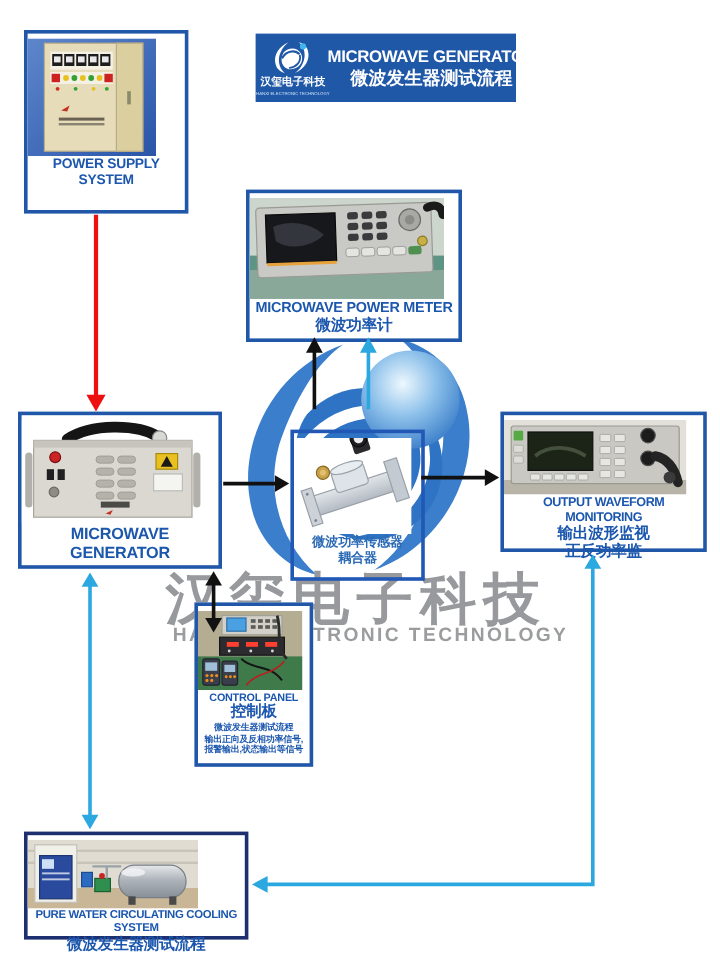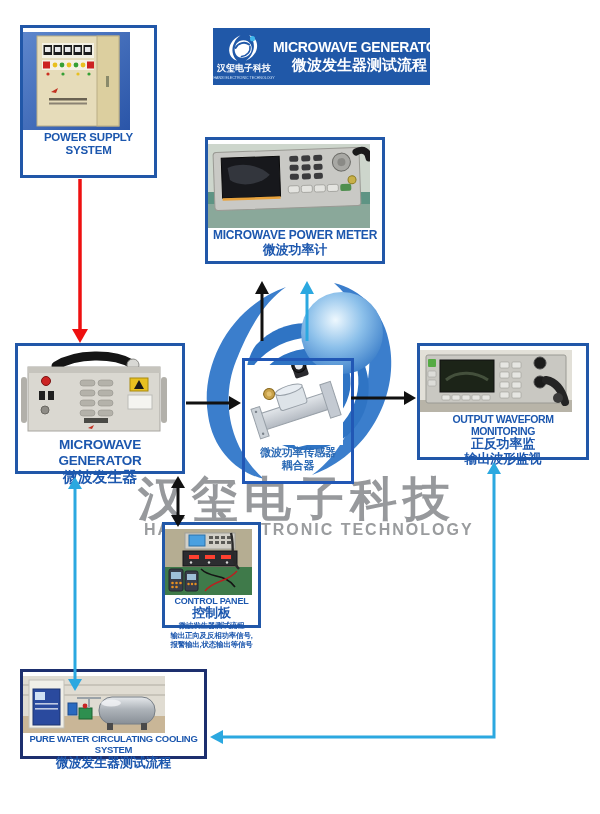--- a/index.html
+++ b/index.html
@@ -29,42 +29,42 @@
         z-index:2;text-align:center;}
   .node.transparent{background:transparent;}
   .photo{margin:4px auto 1px auto;}
   .photo svg{display:block;}
   .lbl{color:#1c57ae;font-weight:bold;line-height:1.15;letter-spacing:-.2px;}
 
   #box-power-supply{left:20px;top:25px;width:137px;height:153px;}
   #box-power-supply .lbl.en{font-size:11.5px;}
   #box-power-supply .lbl.cn{font-size:14px;}
 
-  #box-power-meter{left:205px;top:137px;width:180px;height:127px;}
+  #box-power-meter{left:205px;top:158px;width:180px;height:127px;}
   #box-power-meter .lbl.en{font-size:12px;}
   #box-power-meter .lbl.cn{font-size:13px;}
 
   #box-generator{left:15px;top:343px;width:170px;height:131px;}
   #box-generator .lbl.en{font-size:13.5px;}
   #box-generator .lbl.cn{font-size:15px;}
 
   #box-coupler{left:242px;top:358px;width:112px;height:126px;border-color:#2157b5;}
   #box-coupler .lbl{font-size:11px;color:#2b6ab5;}
 
   #box-output{left:417px;top:343px;width:172px;height:117px;}
   #box-output .lbl.en{font-size:10.5px;letter-spacing:-.4px;}
   #box-output .lbl.cn{font-size:13px;}
 
-  #box-control{left:162px;top:522px;width:99px;height:106px;}
+  #box-control{left:162px;top:502px;width:99px;height:137px;}
   #box-control .lbl.en{font-size:9px;}
   #box-control .lbl.cn{font-size:13px;}
   #box-control .desc{font-size:7.5px;font-weight:bold;color:#1c57ae;line-height:1.25;
                      letter-spacing:-.2px;white-space:nowrap;}
 
-  #box-cooling{left:20px;top:669px;width:187px;height:90px;border-color:#1d2f6e;}
+  #box-cooling{left:20px;top:693px;width:187px;height:90px;border-color:#1d2f6e;}
   #box-cooling .lbl.en{font-size:9.5px;letter-spacing:-.3px;}
   #box-cooling .lbl.cn{font-size:13px;}
 
   
   .arrows{position:absolute;left:0;top:0;width:600px;height:814px;z-index:4;pointer-events:none;}
 </style>
 </head>
 <body>
 
 <div class="canvas">
@@ -215,21 +215,20 @@
         <rect x="30" y="41" width="6" height="9" fill="#202020"></rect>
         <circle cx="27" cy="60" r="4" fill="#8e8c86" stroke="#6a6862"></circle>
         <rect x="112" y="28" width="18" height="13" fill="#e8c020" stroke="#a88a10"></rect>
         <path d="M121,30 l5,9 h-10 z" fill="#1a1a1a"></path>
         <rect x="110" y="45" width="24" height="14" fill="#f4f4f0" stroke="#bcbcb8"></rect>
         <rect x="66" y="68" width="24" height="5" fill="#4a4a46"></rect>
         <path d="M70,78 l6,-3 l-2,4 z" fill="#c23020"></path>
       </svg>
     </div>
     <div class="lbl en">MICROWAVE GENERATOR</div>
-    <div class="lbl cn">微波发生器</div>
   </div>
 
   <div class="node transparent" id="box-coupler">
     <div class="photo">
       <svg width="98" height="80" viewBox="0 0 98 80">
         <rect width="98" height="80" fill="#ffffff"></rect>
         <g transform="rotate(-18 49 44)">
           <defs>
               <linearGradient id="wg" x1="0" y1="0" x2="0" y2="1">
             <stop offset="0%" stop-color="#e2e6ea"></stop>
@@ -281,22 +280,22 @@
           <rect x="80" y="42" width="9" height="6" rx="1"></rect>
             <rect x="92" y="42" width="9" height="6" rx="1"></rect>
         </g>
         <circle cx="120" cy="13" r="6" fill="#1c1c1c" stroke="#4a4a4a"></circle>
         <circle cx="120" cy="32" r="6" fill="#1c1c1c" stroke="#4a4a4a"></circle>
         <path d="M126,30 C136,32 142,40 145,52" stroke="#242424" stroke-width="8" fill="none" stroke-linecap="round"></path>
         <circle cx="138" cy="48" r="5" fill="#3a3a3a"></circle>
       </svg>
     </div>
     <div class="lbl en">OUTPUT WAVEFORM MONITORING</div>
+    <div class="lbl cn">输出波形监视</div>
     <div class="lbl cn">正反功率监</div>
-    <div class="lbl cn">输出波形监视</div>
   </div>
 
   <div class="node" id="box-control">
     <div class="photo">
       <svg width="87" height="66" viewBox="0 0 87 66">
         <rect width="87" height="66" fill="#b5ad92"></rect>
         <rect x="0" y="38" width="87" height="28" fill="#3f7a4a"></rect>
         <rect x="20" y="4" width="50" height="16" fill="#d2d0c8" stroke="#a0a098"></rect>
         <rect x="24" y="6" width="16" height="11" fill="#4aa0e0" stroke="#2a70a8"></rect>
         <g fill="#5a5a56">

